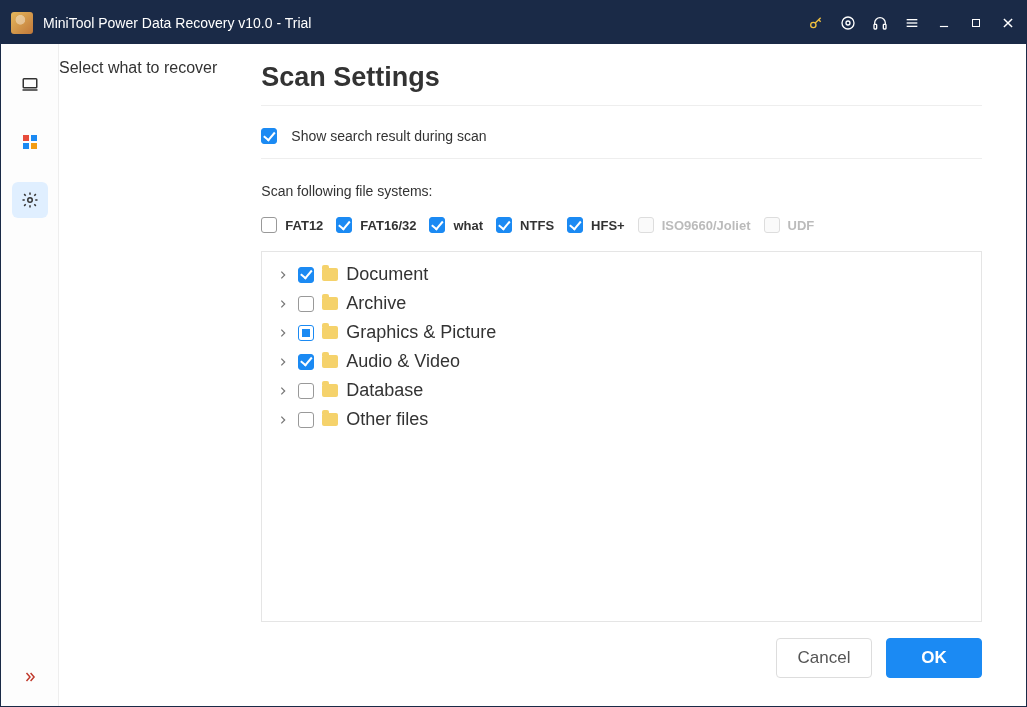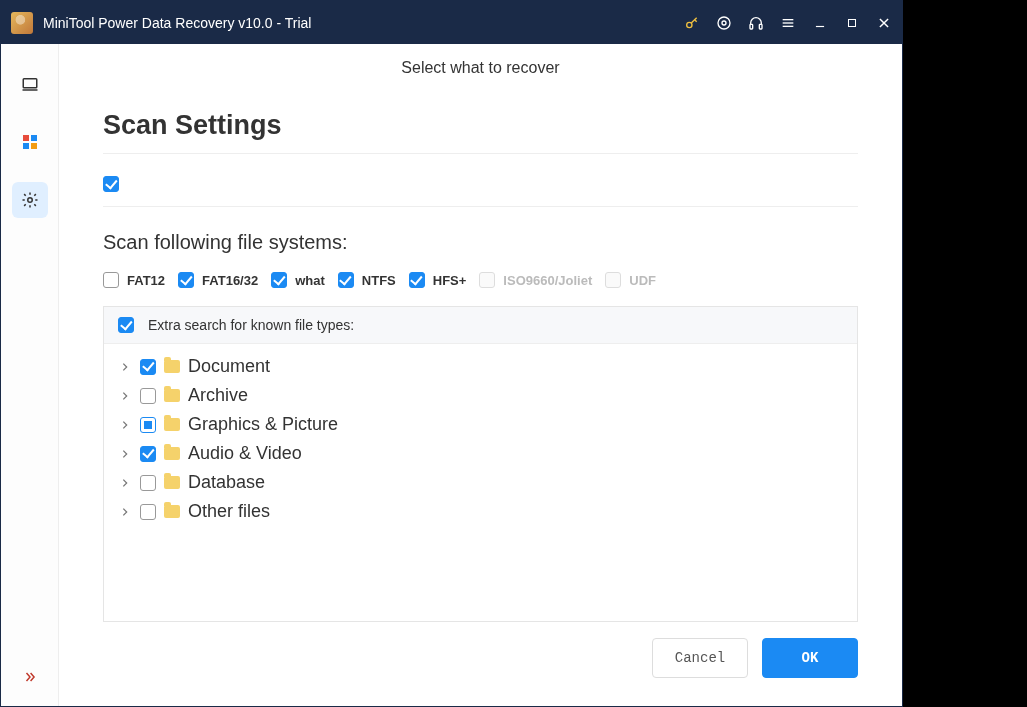--- a/index.html
+++ b/index.html
@@ -1,56 +1,56 @@
 <!DOCTYPE html>
 <html><head>
 <meta charset="utf-8">
 <style>
   * { box-sizing: border-box; margin: 0; padding: 0; font-family: "Segoe UI", Arial, sans-serif; }
   html, body { width: 1027px; height: 707px; background: #000; }
-  .window { width: 903px; height: 707px; background: #fff; display: flex; flex-direction: column; border: 1px solid #1a2a47; }
+  .window { width: 1027px; height: 707px; background: #fff; display: flex; flex-direction: column; border: 1px solid #1a2a47; }
   .titlebar {
     height: 43px; background: #1a2a47; color: #fff; display: flex; align-items: center;
     padding: 0 10px; font-size: 14px; justify-content: space-between;
   }
   .titlebar-left { display: flex; align-items: center; gap: 10px; }
   .titlebar-right { display: flex; align-items: center; gap: 16px; }
   .titlebar-right .tb-icon { width: 16px; height: 16px; display: flex; align-items: center; justify-content: center; color: #fff; cursor: pointer; }
   .titlebar-right .key { color: #f0c040; }
   .logo { width: 22px; height: 22px; background: linear-gradient(135deg,#e6b85c,#c0783a); border-radius: 3px; position: relative; }
   .logo::after { content:''; position:absolute; inset:3px; background: radial-gradient(circle at 40% 30%, #fff6 30%, transparent 35%); }
   .body { flex: 1; display: flex; background: #fff; }
   .sidebar { width: 58px; background: #fdfdfd; border-right: 1px solid #eee; display: flex; flex-direction: column; align-items: center; padding-top: 22px; gap: 22px; position: relative; }
   .sb-item { width: 36px; height: 36px; border-radius: 6px; display: flex; align-items: center; justify-content: center; cursor: pointer; }
   .sb-item.active { background: #e0efff; }
   .sb-collapse { position: absolute; bottom: 22px; color: #c0392b; cursor: pointer; }
-  .content { flex: 1; display: flex; flex-direction: column; }
+  .content { flex: 1; display: flex; flex-direction: row; }
   .header { height: 48px; display: flex; align-items: center; justify-content: center; font-size: 16px; color: #333; border-bottom: 0; }
   .panel { flex: 1; margin: 0 14px 14px 14px; background: #fff; display: flex; flex-direction: column; padding: 18px 30px 14px 30px; }
   .panel h2 { font-size: 27px; font-weight: 600; color: #333; padding-bottom: 12px; border-bottom: 1px solid #eee; margin-bottom: 14px; }
   .row { display: flex; align-items: center; gap: 14px; font-size: 14px; color: #333; padding: 8px 0 14px 0; border-bottom: 1px solid #eee; margin-bottom: 14px; }
-  .label-sec { font-size: 20px; color: #333; margin-bottom: 10px; padding-top: 10px; }
+  .label-sec { font-size: 14px; color: #333; margin-bottom: 10px; padding-top: 10px; }
   .fs-row { display: flex; align-items: center; gap: 13px; padding: 8px 0 18px 0; font-size: 13px; font-weight: 600; color: #333; }
   .fs-item { display: flex; align-items: center; gap: 8px; }
   .fs-item.disabled { color: #bbb; }
   .cb { width: 16px; height: 16px; border: 1.5px solid #999; border-radius: 3px; background: #fff; display: inline-flex; align-items: center; justify-content: center; cursor: pointer; flex-shrink: 0; }
   .cb.checked { background: #1b8af3; border-color: #1b8af3; }
   .cb.checked::after { content: ''; width: 5px; height: 9px; border: solid #fff; border-width: 0 2px 2px 0; transform: rotate(40deg) translate(-1px,-1px); }
   .cb.partial { background: #fff; border-color: #1b8af3; }
   .cb.partial::after { content:''; width: 8px; height: 8px; background:#1b8af3; }
   .cb.disabled { border-color: #ddd; background: #fafafa; cursor: default; }
   .tree-box { border: 1px solid #e5e5e5; flex: 1; display: flex; flex-direction: column; min-height: 300px; }
   .tree-head { background: #f7f8fa; padding: 10px 14px; display: flex; align-items: center; gap: 14px; border-bottom: 1px solid #eee; font-size: 14px; color: #333; }
   .tree-body { padding: 8px 14px; }
   .tree-item { display: flex; align-items: center; gap: 8px; padding: 4px 0; font-size: 18px; color: #333; }
   .chev { width: 14px; color: #777; cursor: pointer; display:flex; justify-content:center; }
   .folder { width: 16px; height: 13px; background: #f5d26b; border-radius: 2px; position: relative; flex-shrink: 0; }
   .folder::before { content:''; position:absolute; top:-3px; left:0; width:7px; height:4px; background:#f5d26b; border-radius:2px 2px 0 0; }
   .footer { display: flex; justify-content: flex-end; gap: 14px; padding-top: 16px; }
-  .btn { min-width: 96px; height: 40px; border-radius: 4px; font-size: 14px; display: flex; align-items: center; justify-content: center; cursor: pointer; font-family: Liberation Mono, monospace; }
+  .btn { min-width: 96px; height: 40px; border-radius: 4px; font-size: 17px; display: flex; align-items: center; justify-content: center; cursor: pointer; }
   .btn-cancel { background: #fff; border: 1px solid #ddd; color: #555; }
   .btn-ok { background: #1b8af3; color: #fff; border: 1px solid #1b8af3; font-weight: 600; }
   svg { display: block; }
 </style>
 </head>
 <body>
 
 <div class="window">
 
   <div class="titlebar">
@@ -138,20 +138,21 @@
 
     <div class="content">
       <div class="header">
         <span>Select what to recover</span>
       </div>
       <div class="panel">
         <h2>Scan Settings</h2>
 
         <div class="row">
           <span class="cb checked"></span>
+          <span>Show search result during scan</span>
         </div>
 
         <div class="label-sec">Scan following file systems:</div>
         <div class="fs-row" id="fs-row">
             <div class="fs-item">
               <span class="cb"></span>
               <span>FAT12</span>
             </div>
             <div class="fs-item">
               <span class="cb checked"></span>
@@ -173,24 +174,20 @@
               <span class="cb disabled"></span>
               <span>ISO9660/Joliet</span>
             </div>
             <div class="fs-item disabled">
               <span class="cb disabled"></span>
               <span>UDF</span>
             </div>
           </div>
 
         <div class="tree-box">
-          <div class="tree-head">
-            <span class="cb checked"></span>
-            <span>Extra search for known file types:</span>
-          </div>
           <div class="tree-body" id="tree-body">
               <div class="tree-item">
                 <span class="chev">
                   <svg width="10" height="10" viewBox="0 0 24 24" fill="none" stroke="#777" stroke-width="3">
                     <path d="M8 4l8 8-8 8"></path>
                   </svg>
                 </span>
                 <span class="cb checked"></span>
                 <span class="folder"></span>
                 <span>Document</span>

